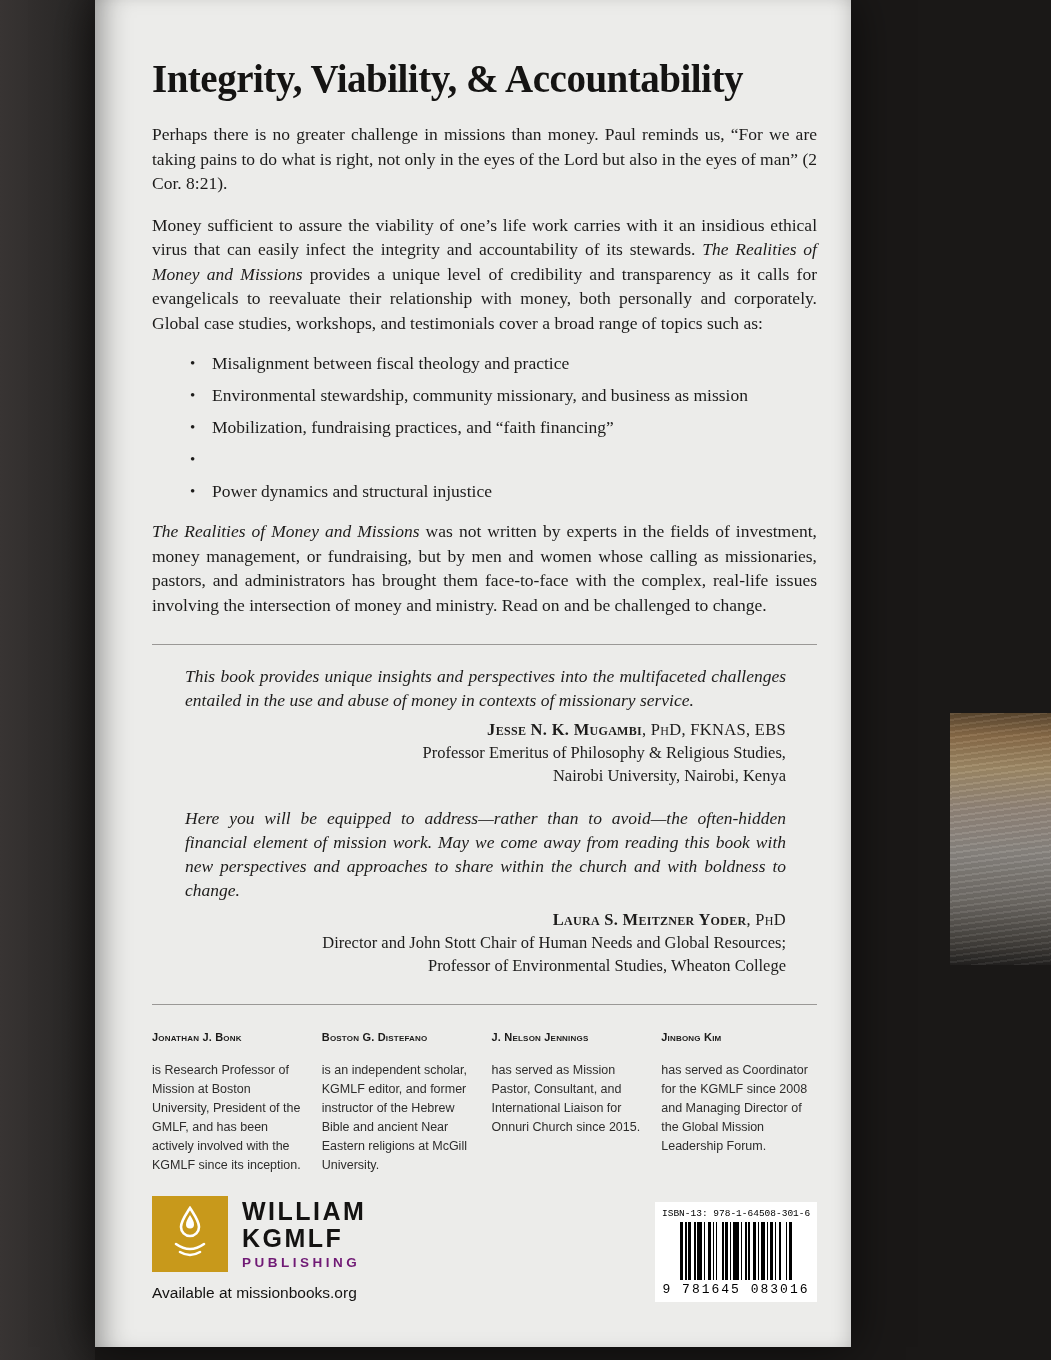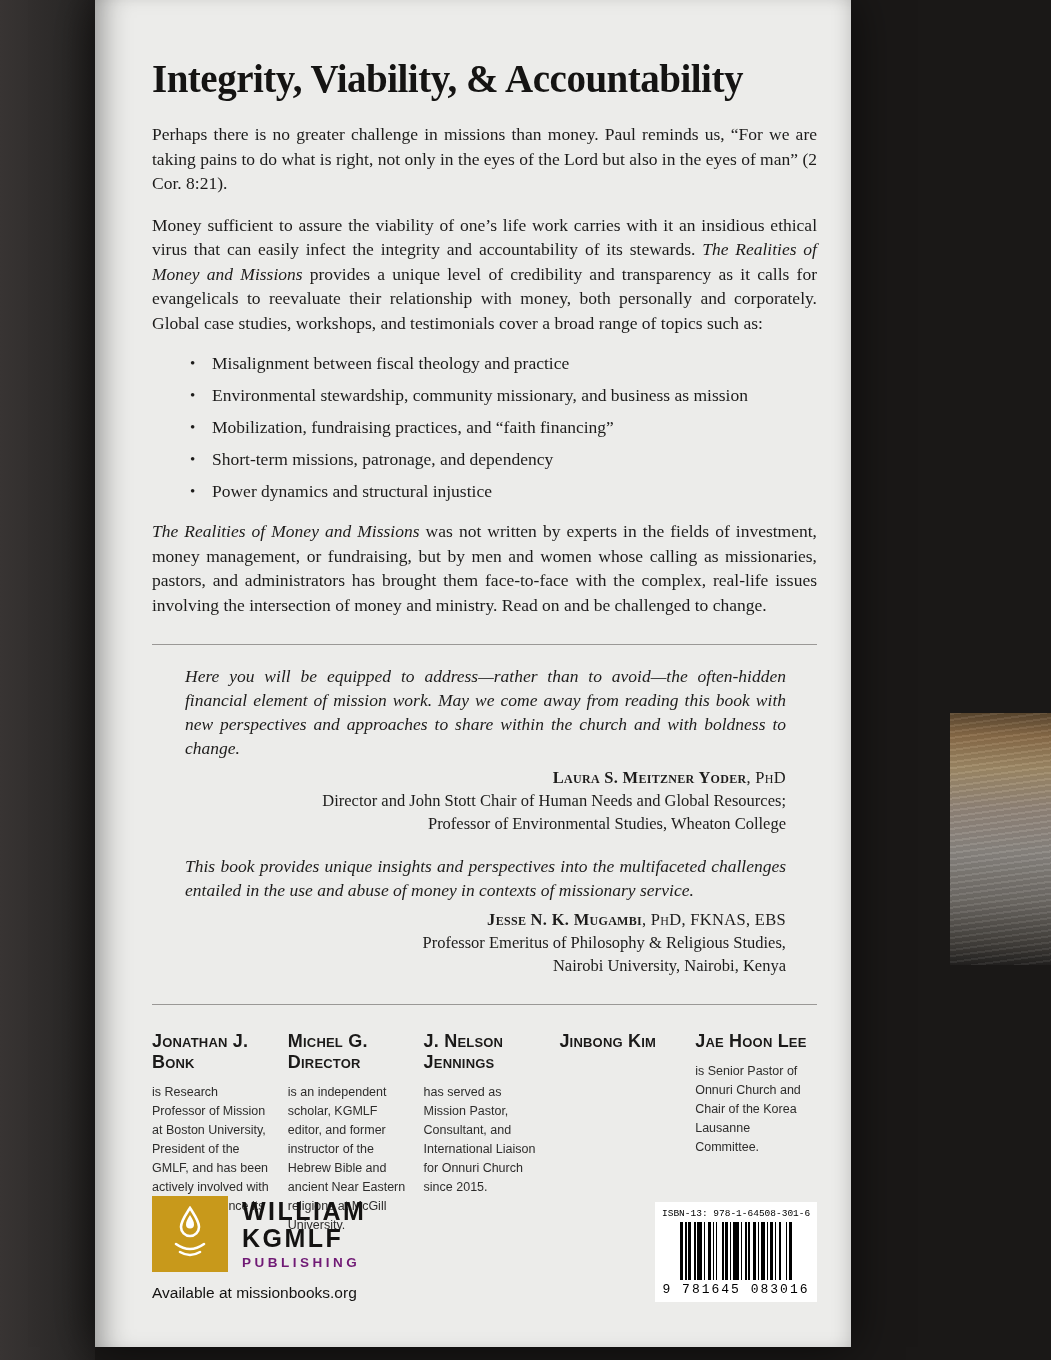--- a/index.html
+++ b/index.html
@@ -54,22 +54,22 @@
   }
   .attrib{text-align:right;font-size:16.5px;line-height:23px;}
   .attrib-name-line{font-variant:small-caps;letter-spacing:.3px;}
   .attrib-name{font-weight:bold;}
   .bios{
     display:flex;gap:14px;margin-top:26px;
     font-family:"Liberation Sans",sans-serif;
   }
   .bio{flex:1;min-width:0;}
   .bio-name{
-    font-weight:bold;font-variant:small-caps;font-size:18px;
-    letter-spacing:.2px;margin-bottom:10px;color:#1b1a19;
+    font-weight:bold;font-variant:small-caps;font-size:11px;
+    letter-spacing:.2px;margin-bottom:18px;color:#1b1a19;
   }
   .bio-text{font-size:12.5px;line-height:1.52;color:#2e2d2c;}
   .footer{
     position:absolute;left:57px;right:34px;bottom:45px;
     display:flex;justify-content:space-between;align-items:flex-end;
   }
   .publisher-block{font-family:"Liberation Sans",sans-serif;}
   .publisher-row{display:flex;align-items:flex-start;gap:14px;}
   .logo-square{
     width:76px;height:76px;background:#c8991b;flex:none;
@@ -122,71 +122,67 @@
     <div class="bullet-row">
         <span class="bullet-dot">•</span>
         <span>Environmental stewardship, community missionary, and business as mission</span>
       </div>
     <div class="bullet-row">
         <span class="bullet-dot">•</span>
         <span>Mobilization, fundraising practices, and “faith financing”</span>
       </div>
     <div class="bullet-row">
         <span class="bullet-dot">•</span>
-        <span>Short-term missions, patronage, and dependency</span>
       </div>
     <div class="bullet-row">
         <span class="bullet-dot">•</span>
         <span>Power dynamics and structural injustice</span>
       </div>
   </div>
 
   <p class="body-par"><em>The Realities of Money and Missions</em><span> was not written by experts in the fields of investment, money management, or fundraising, but by men and women whose calling as missionaries, pastors, and administrators has brought them face-to-face with the complex, real-life issues involving the intersection of money and ministry. Read on and be challenged to change.</span></p>
 
   <hr class="rule">
+
+  <div class="testimonial">
+    <p class="quote">This book provides unique insights and perspectives into the multifaceted challenges entailed in the use and abuse of money in contexts of missionary service.</p>
+    <div class="attrib">
+      <div class="attrib-name-line"><span class="attrib-name">Jesse N. K. Mugambi</span><span>, PhD, FKNAS, EBS</span></div>
+      <div>Professor Emeritus of Philosophy &amp; Religious Studies,</div>
+      <div>Nairobi University, Nairobi, Kenya</div>
+    </div>
+  </div>
 
   <div class="testimonial">
     <p class="quote">Here you will be equipped to address—rather than to avoid—the often-hidden financial element of mission work. May we come away from reading this book with new perspectives and approaches to share within the church and with boldness to change.</p>
     <div class="attrib">
       <div class="attrib-name-line"><span class="attrib-name">Laura S. Meitzner Yoder</span><span>, PhD</span></div>
       <div>Director and John Stott Chair of Human Needs and Global Resources;</div>
       <div>Professor of Environmental Studies, Wheaton College</div>
     </div>
   </div>
 
-  <div class="testimonial">
-    <p class="quote">This book provides unique insights and perspectives into the multifaceted challenges entailed in the use and abuse of money in contexts of missionary service.</p>
-    <div class="attrib">
-      <div class="attrib-name-line"><span class="attrib-name">Jesse N. K. Mugambi</span><span>, PhD, FKNAS, EBS</span></div>
-      <div>Professor Emeritus of Philosophy &amp; Religious Studies,</div>
-      <div>Nairobi University, Nairobi, Kenya</div>
-    </div>
-  </div>
-
   <hr class="rule">
 
   <div class="bios">
     <div class="bio">
       <div class="bio-name">Jonathan J. Bonk</div>
       <div class="bio-text">is Research Professor of Mission at Boston University, President of the GMLF, and has been actively involved with the KGMLF since its inception.</div>
     </div>
     <div class="bio">
-      <div class="bio-name">Michel G. Director</div>
+      <div class="bio-name">Boston G. Distefano</div>
       <div class="bio-text">is an independent scholar, KGMLF editor, and former instructor of the Hebrew Bible and ancient Near Eastern religions at McGill University.</div>
     </div>
     <div class="bio">
       <div class="bio-name">J. Nelson Jennings</div>
       <div class="bio-text">has served as Mission Pastor, Consultant, and International Liaison for Onnuri Church since 2015.</div>
     </div>
     <div class="bio">
       <div class="bio-name">Jinbong Kim</div>
-    </div>
-    <div class="bio">
-      <div class="bio-name">Jae Hoon Lee</div>
-      <div class="bio-text">is Senior Pastor of Onnuri Church and Chair of the Korea Lausanne Committee.</div>
+      <div class="bio-text">has served as Coordinator for the KGMLF since 2008 and Managing Director of the Global Mission Leadership Forum.</div>
     </div>
   </div>
 
   <div class="footer">
     <div class="publisher-block">
       <div class="publisher-row">
         <div class="logo-square">
           <svg width="48" height="56" viewBox="0 0 48 56">
             <path d="M24 2 C19 10 15 15 15 21 a9 9 0 0 0 18 0 C33 15 29 10 24 2 Z" fill="none" stroke="#ffffff" stroke-width="2.6"></path>
             <path d="M24 9 C21.5 13 20 15.5 20 18.5 a4 4 0 0 0 8 0 C28 15.5 26.5 13 24 9 Z" fill="#ffffff"></path>

